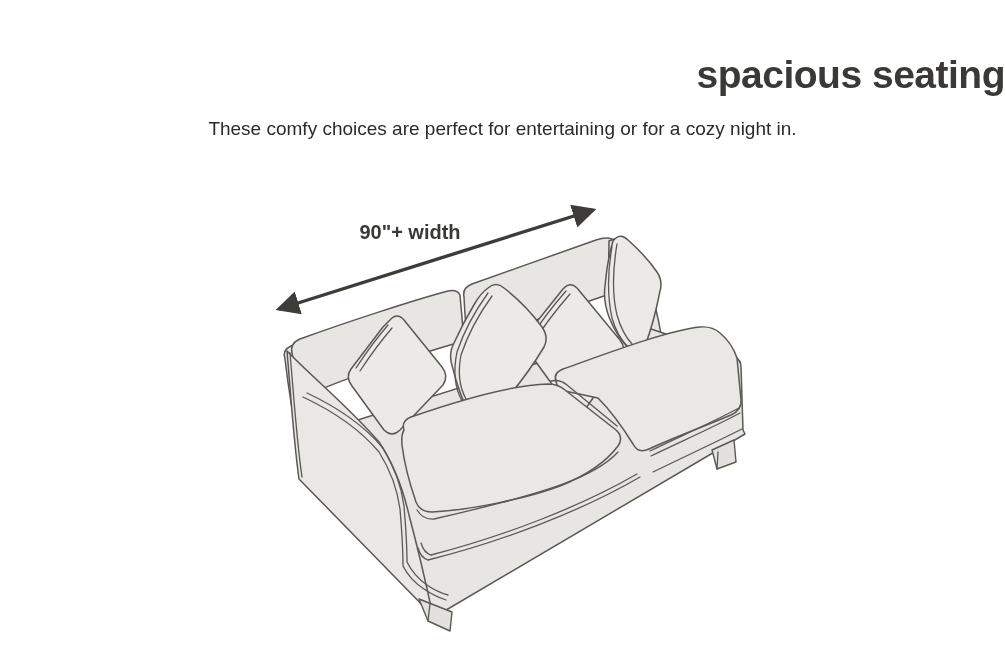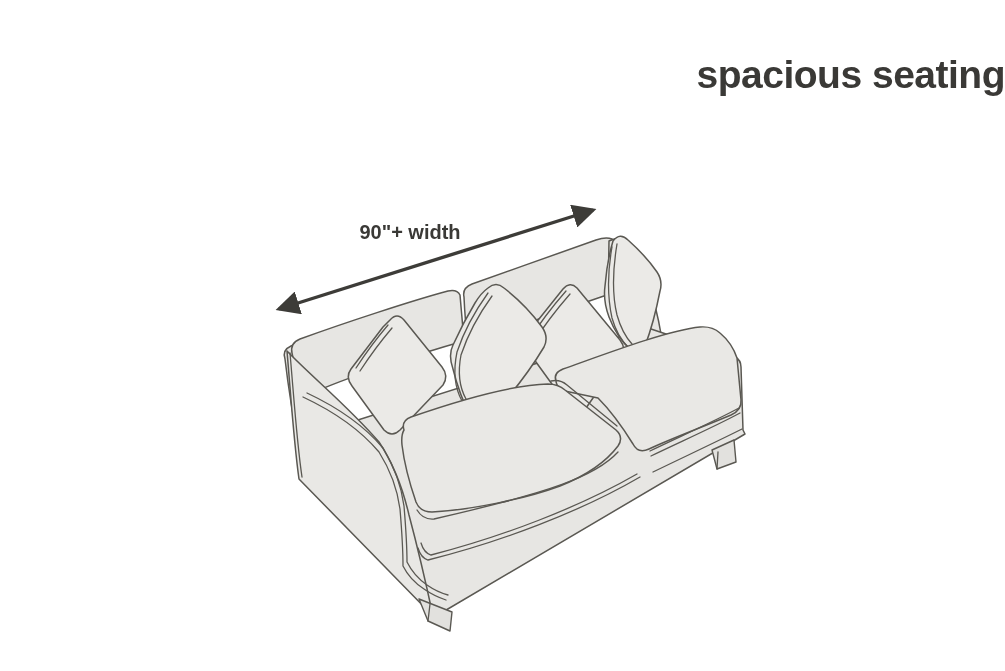--- a/index.html
+++ b/index.html
@@ -45,20 +45,21 @@
   .sofa-line   { fill: none; stroke: #5a5852; stroke-width: 1.3; stroke-linecap: round; }
   .arrow-line  { stroke: #3d3c38; stroke-width: 3.4; }
   .arrow-head  { fill: #3d3c38; }
 </style>
 </head>
 <body>
 
 <div class="banner-title">spacious seating</div>
 
 <div class="banner-desc">
+  <div>These comfy choices are perfect for entertaining or for a cozy night in.</div>
 </div>
 
 <svg class="diagram-svg" viewBox="0 0 1005 671" xmlns="http://www.w3.org/2000/svg">
 
   <defs>
     <marker id="ah" viewBox="0 0 10 10" refX="8.5" refY="5" markerWidth="7" markerHeight="7" orient="auto-start-reverse">
       <path d="M0,0 L10,5 L0,10 Z" class="arrow-head"></path>
     </marker>
   </defs>
 

